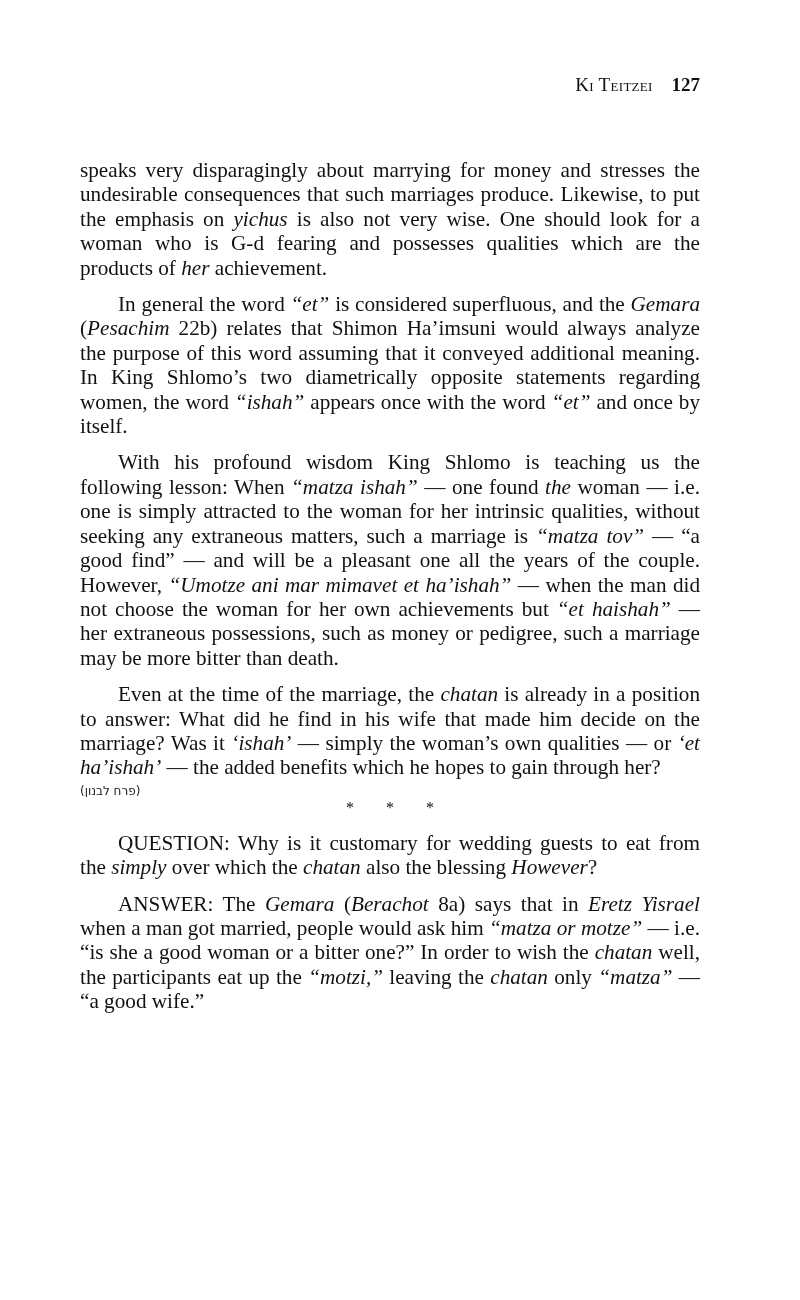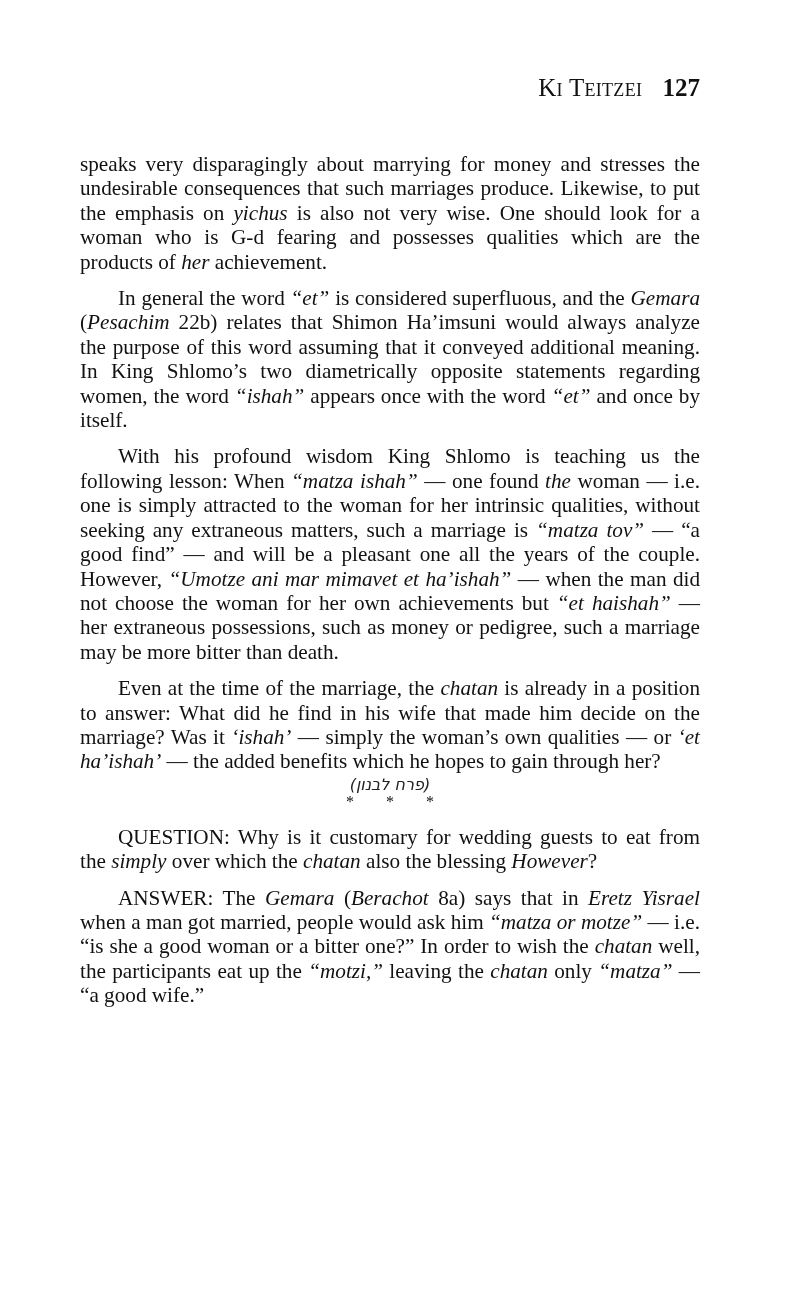--- a/index.html
+++ b/index.html
@@ -18,35 +18,35 @@
       position: absolute;
       left: 80px;
       top: 0;
       width: 620px;
     }
     .running-head {
       position: absolute;
       top: 74px;
       right: 0;
       font-family: "Liberation Serif", "DejaVu Serif", serif;
-      font-size: 25px;
+      font-size: 19px;
       color: #111;
       white-space: nowrap;
     }
     .running-head .title {
       font-variant: small-caps;
       letter-spacing: 0.3px;
     }
     .running-head .pagenum {
       font-weight: bold;
       margin-left: 14px;
     }
     .body-text {
       position: absolute;
-      top: 152px;
+      top: 158px;
       left: 0;
       width: 620px;
       font-family: "Liberation Serif", "DejaVu Serif", serif;
       font-size: 21.2px;
       line-height: 24.4px;
       text-align: justify;
       hyphens: none;
     }
     .body-text p {
       margin: 0;
@@ -56,27 +56,26 @@
     }
     .body-text p.indent {
       text-indent: 38px;
       margin-top: 12px;
     }
     .body-text .last-line {
       text-align-last: left;
     }
     .source {
       font-family: "DejaVu Sans", "Liberation Sans", sans-serif;
-      font-size: 16px;
+      font-size: 12px;
       line-height: 16px;
-      text-align: center;
+      text-align: left;
       direction: rtl;
       margin-top: 3px;
       color: #222;
-      font-style: italic;
     }
     .source span { unicode-bidi: plaintext; }
     .divider {
       text-align: center;
       font-family: "Liberation Serif", serif;
       font-size: 16px;
       line-height: 18px;
       letter-spacing: 14px;
       margin: 0 0 4px 14px;
     }

